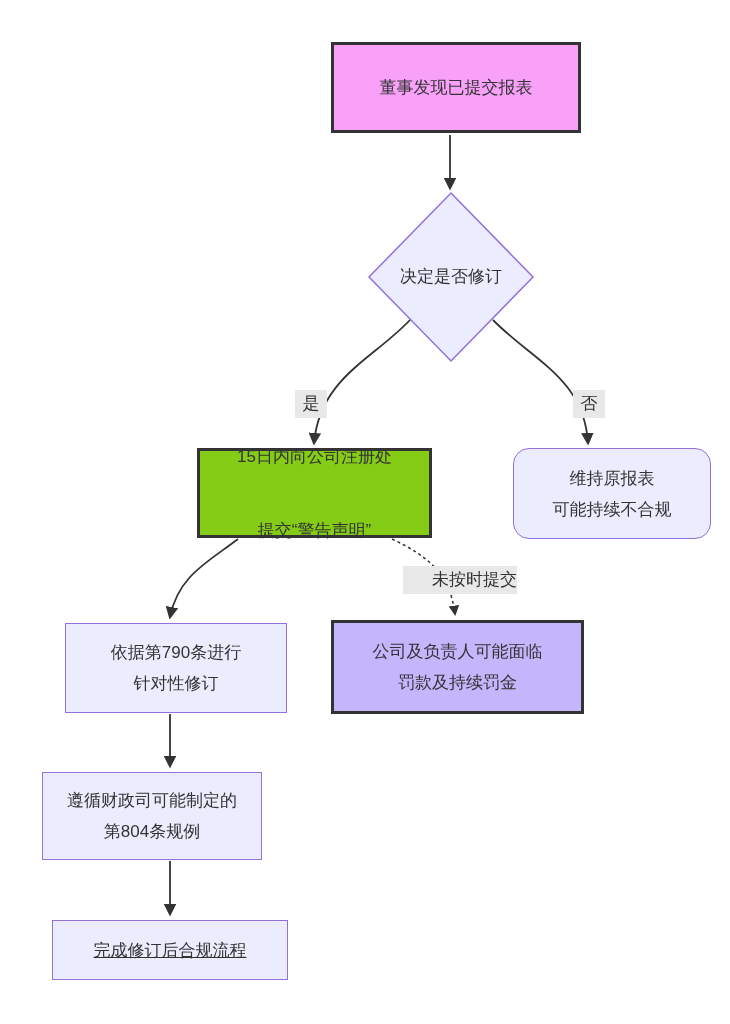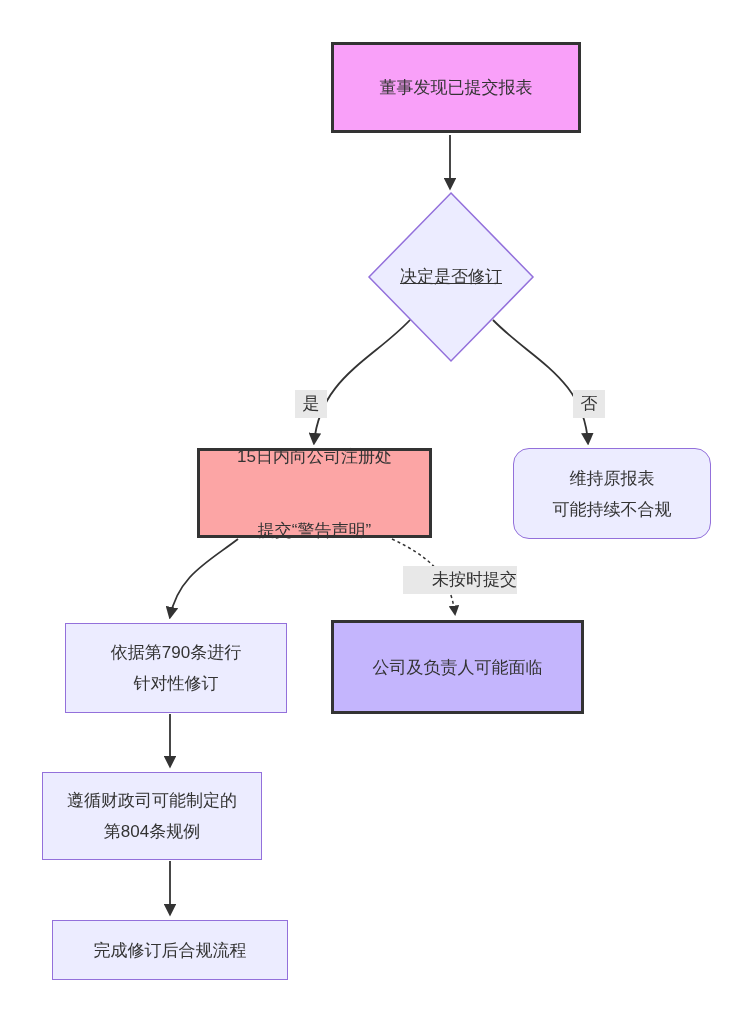--- a/index.html
+++ b/index.html
@@ -37,34 +37,33 @@
   .node span { display: block; white-space: nowrap; }
   .rect-default {
     background: #ececff;
     border: 1.5px solid #9370db;
   }
   .rect-pink {
     background: #f9a0f9;
     border: 3px solid #333333;
   }
   .rect-blue {
-    background: #fca5a5;
+    background: #84cc16;
     border: 3px solid #333333;
     gap: 43px;
   }
   .rect-red {
     background: #c4b5fd;
     border: 3px solid #333333;
   }
   .diamond-label {
     position: absolute;
     background: transparent;
     border: none;
     z-index: 1;
-    text-decoration: underline;
   }
   .edge-label {
     position: absolute;
     background: #e8e8e8;
     color: #333333;
     font-size: 17px;
     line-height: 28px;
     text-align: center;
     white-space: nowrap;
     z-index: 2;
@@ -111,28 +110,29 @@
     <span>可能持续不合规</span>
   </div>
 
   <div class="node rect-default" style="left:65px; top:623px; width:222px; height:90px;text-align:center;">
     <span>依据第790条进行</span>
     <span>针对性修订</span>
   </div>
 
   <div class="node rect-red" style="left:331px; top:620px; width:253px; height:94px;">
     <span>公司及负责人可能面临</span>
+    <span>罚款及持续罚金</span>
   </div>
 
   <div class="node rect-default" style="left:42px; top:772px; width:220px; height:88px;">
     <span>遵循财政司可能制定的</span>
     <span>第804条规例</span>
   </div>
 
-  <div class="node rect-default" style="left:52px; top:920px; width:236px; height:60px;">
+  <div class="node rect-default" style="left:52px; top:920px; width:236px; height:60px;text-decoration:underline;">
     <span>完成修订后合规流程</span>
   </div>
 
   <span class="edge-label" style="left:295px; top:390px; width:32px; height:28px;">是</span>
 
   <span class="edge-label" style="left:573px; top:390px; width:32px; height:28px;">否</span>
 
   <span class="edge-label" style="left:403px; top:566px; width:114px; height:28px;text-align:right;">未按时提交</span>
 
 </div>

